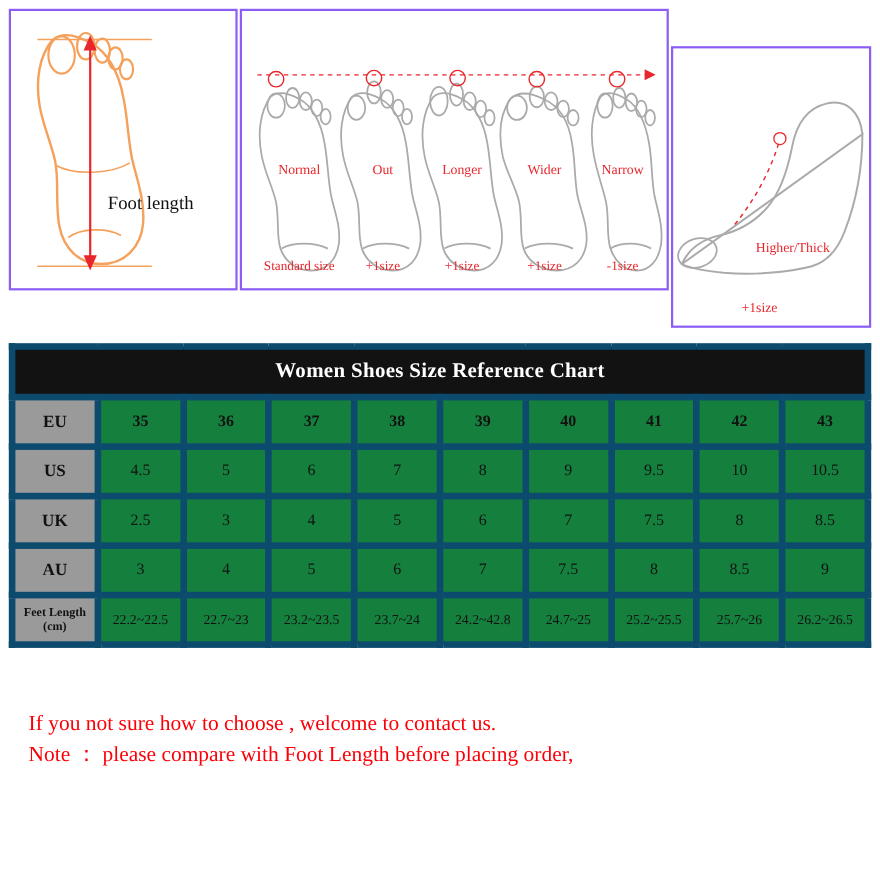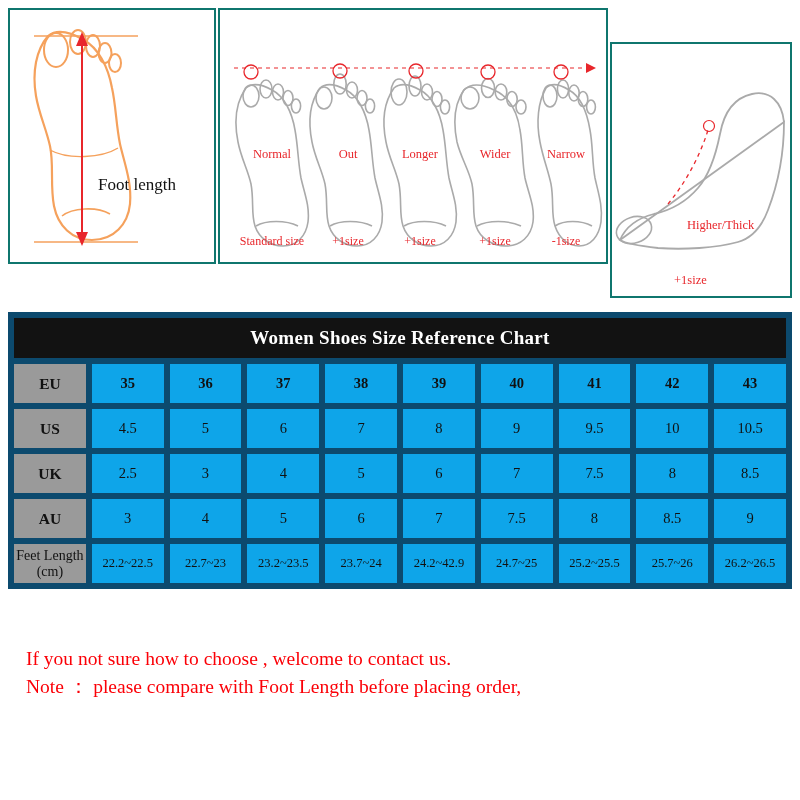--- a/index.html
+++ b/index.html
@@ -17,21 +17,21 @@
   }
 
   
   .top-area {
     position: absolute;
     left: 0; top: 0;
     width: 800px; height: 272px;
   }
   .panel {
     position: absolute;
-    border: 2px solid #0f766e;
+    border: 2px solid #8b5cf6;
     background: #fff;
   }
   .panel-left  { left: 8px;  top: 8px;  width: 208px; height: 256px; }
   .panel-mid   { left: 218px; top: 8px; width: 390px; height: 256px; }
   .panel-right { left: 610px; top: 8px; width: 182px; height: 256px; margin-top: 34px; }
 
   .foot-length-label {
     position: absolute;
     left: 88px; top: 165px;
     font-size: 17px;
@@ -89,26 +89,26 @@
     letter-spacing: 0.3px;
   }
   .row-head {
     background: #9a9a9a;
     color: #111;
     font-weight: bold;
     font-size: 15.5px;
     width: 92px;
   }
   .row-head.small {
-    font-size: 14px;
+    font-size: 11px;
     line-height: 1.1;
-    font-weight: normal;
+    font-weight: bold;
   }
   td.val {
-    background: #0ea5e9;
+    background: #15803d;
     color: #111;
     font-size: 14.5px;
     height: 45px;
   }
   td.val.small { font-size: 12.5px; }
   tr.eu td.val { font-weight: bold; }
 
   
   .note {
     position: absolute;
@@ -326,21 +326,21 @@
 
         <tr>
           <td class="row-head small">
             <span>Feet Length</span><br>
             <span>(cm)</span>
           </td>
           <td class="val small">22.2~22.5</td>
           <td class="val small">22.7~23</td>
           <td class="val small">23.2~23.5</td>
           <td class="val small">23.7~24</td>
-          <td class="val small">24.2~42.9</td>
+          <td class="val small">24.2~42.8</td>
           <td class="val small">24.7~25</td>
           <td class="val small">25.2~25.5</td>
           <td class="val small">25.7~26</td>
           <td class="val small">26.2~26.5</td>
         </tr>
       </tbody>
     </table>
   </div>
 
   <div class="note">

